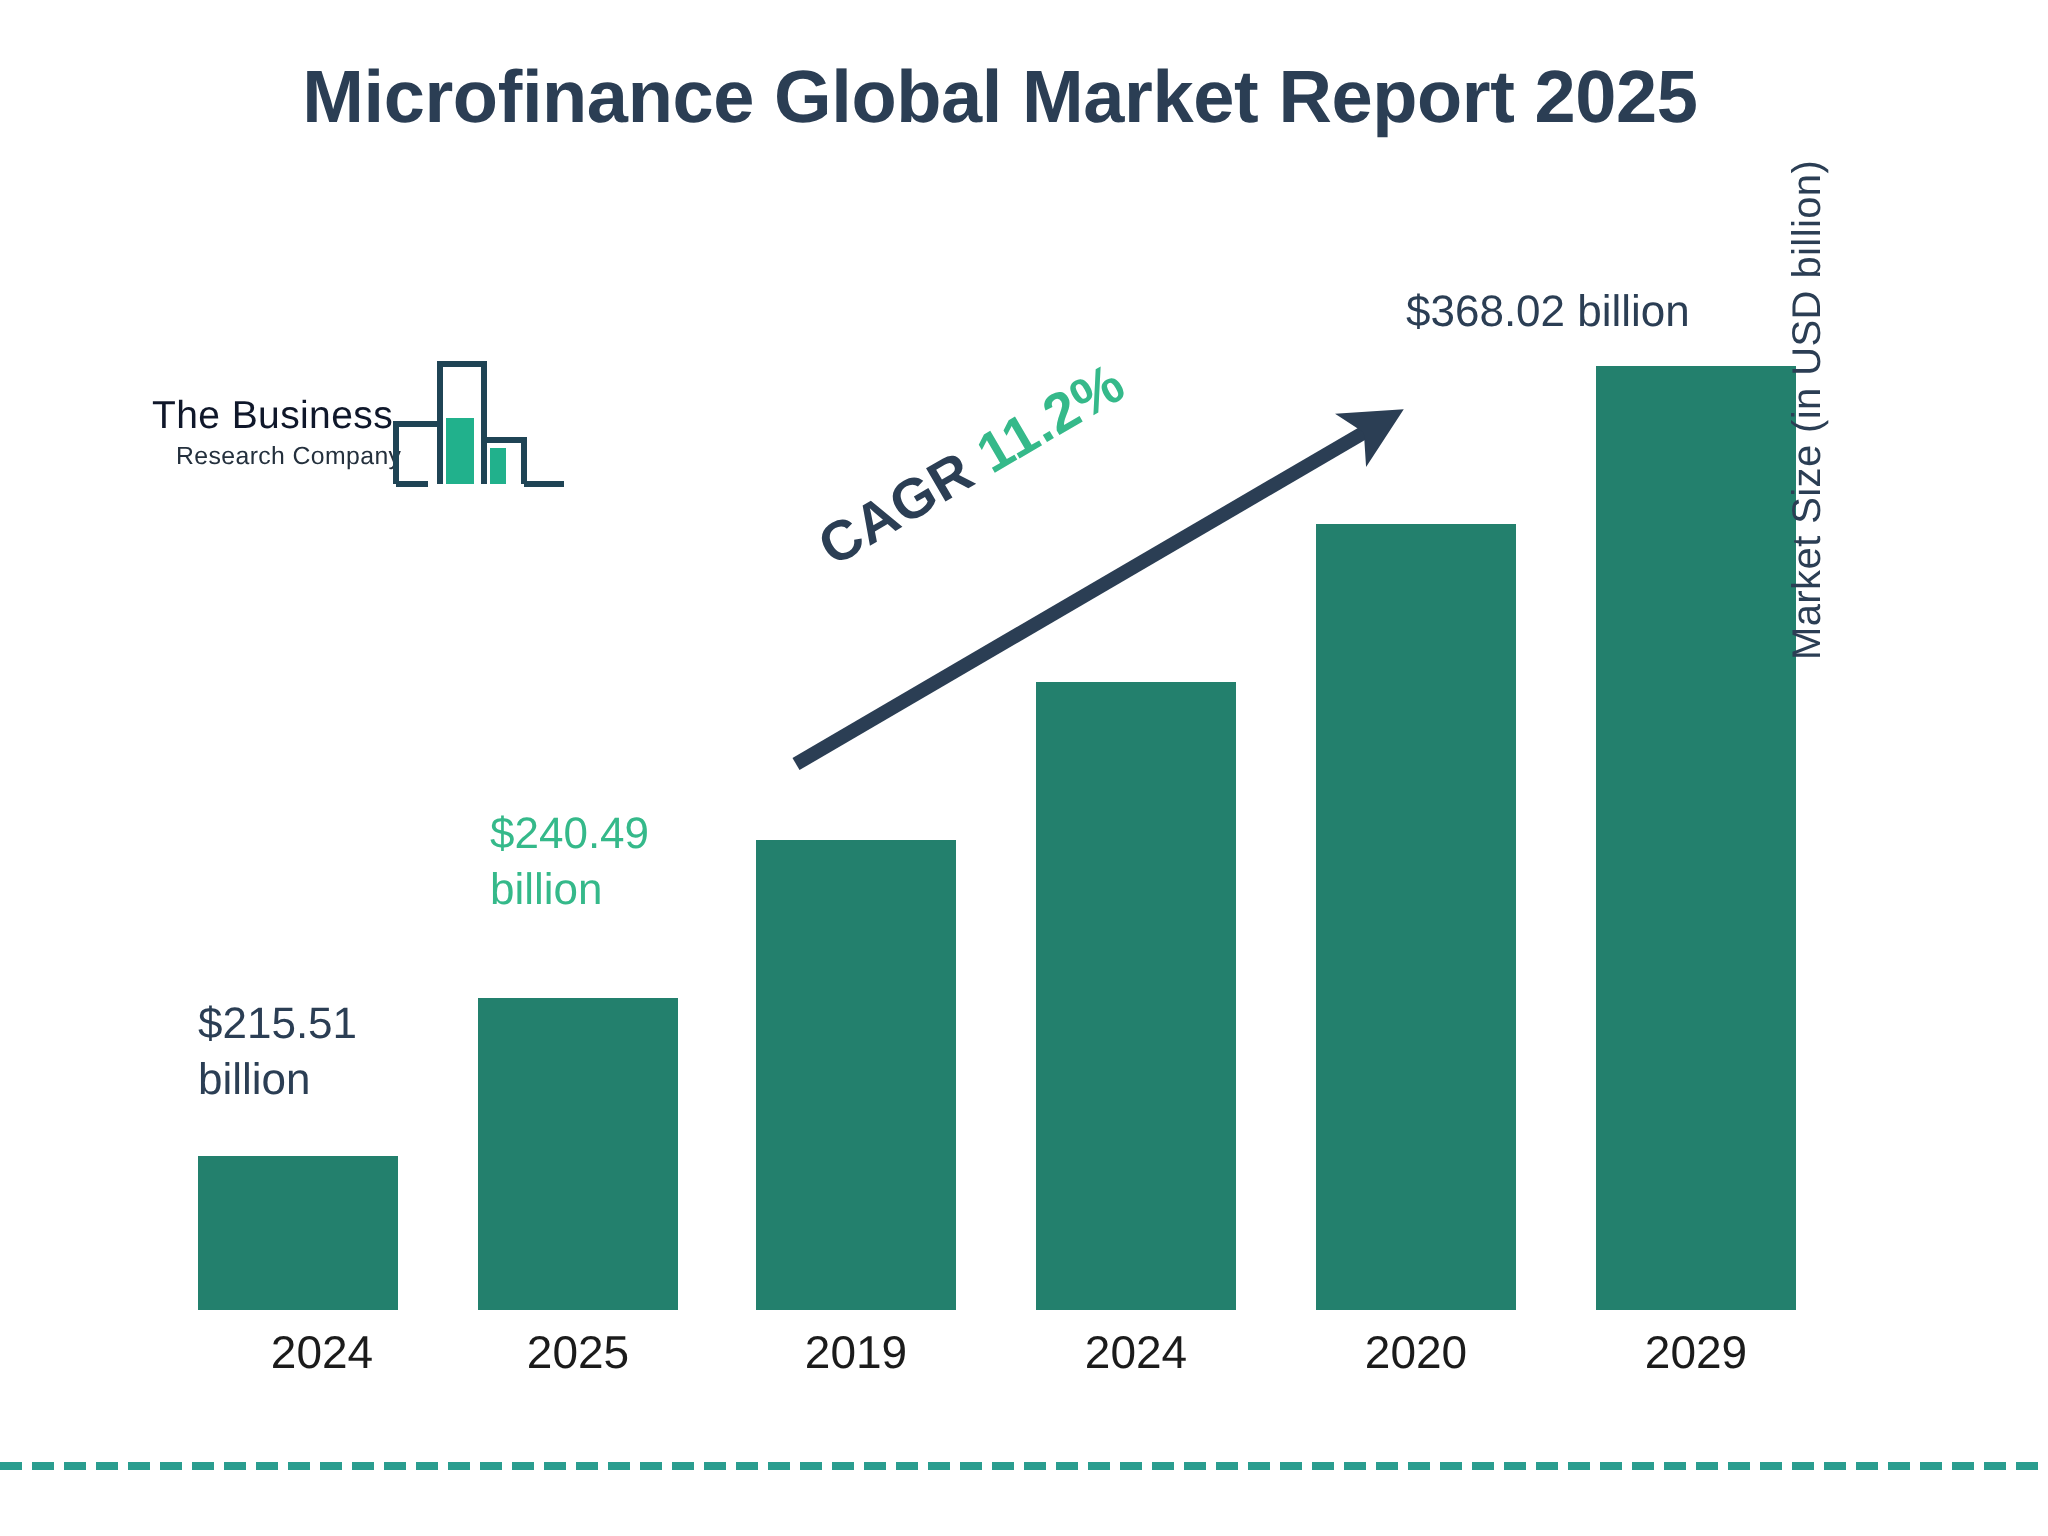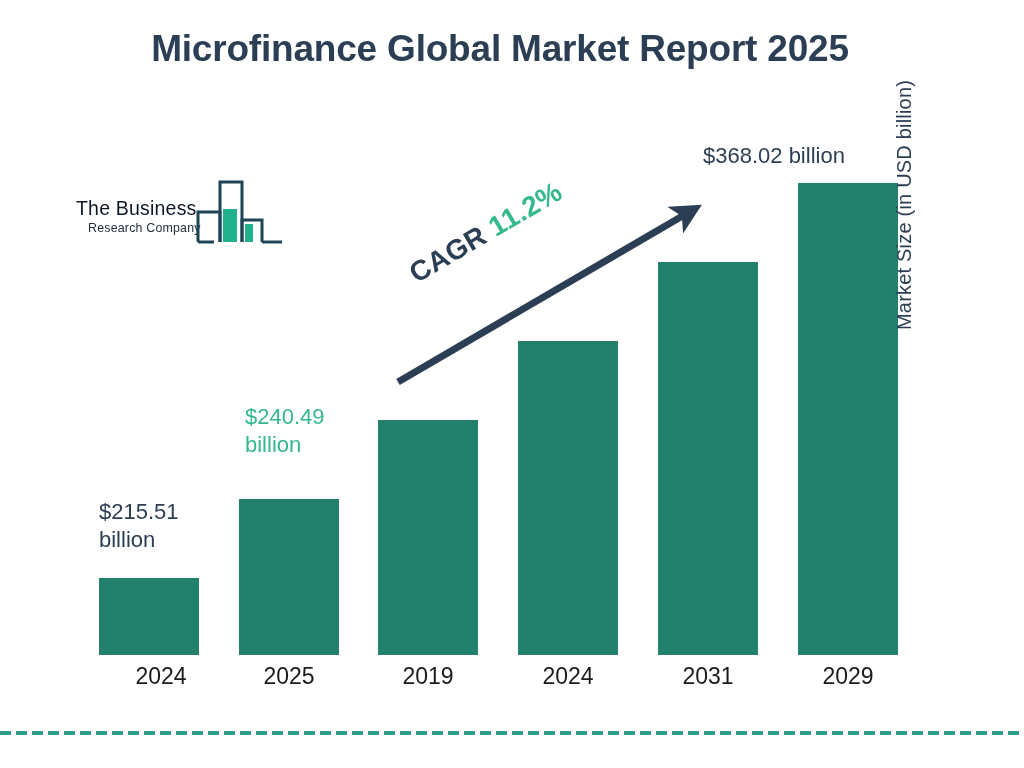--- a/index.html
+++ b/index.html
@@ -186,21 +186,21 @@
   <div class="bar" style="left:239px; top:499px; width:100px; height:156px;"></div>
   <div class="bar" style="left:378px; top:420px; width:100px; height:235px;"></div>
   <div class="bar" style="left:518px; top:341px; width:100px; height:314px;"></div>
   <div class="bar" style="left:658px; top:262px; width:100px; height:393px;"></div>
   <div class="bar" style="left:798px; top:183px; width:100px; height:472px;"></div>
 
   <div class="year-label" style="left:111px;">2024</div>
   <div class="year-label" style="left:239px;">2025</div>
   <div class="year-label" style="left:378px;">2019</div>
   <div class="year-label" style="left:518px;">2024</div>
-  <div class="year-label" style="left:658px;">2031</div>
+  <div class="year-label" style="left:658px;">2020</div>
   <div class="year-label" style="left:798px;">2029</div>
 
   <div class="value-label" id="value-2024">
     <div>$215.51</div>
     <div>billion</div>
   </div>
 
   <div class="value-label" id="value-2025">
     <div>$240.49</div>
     <div>billion</div>

